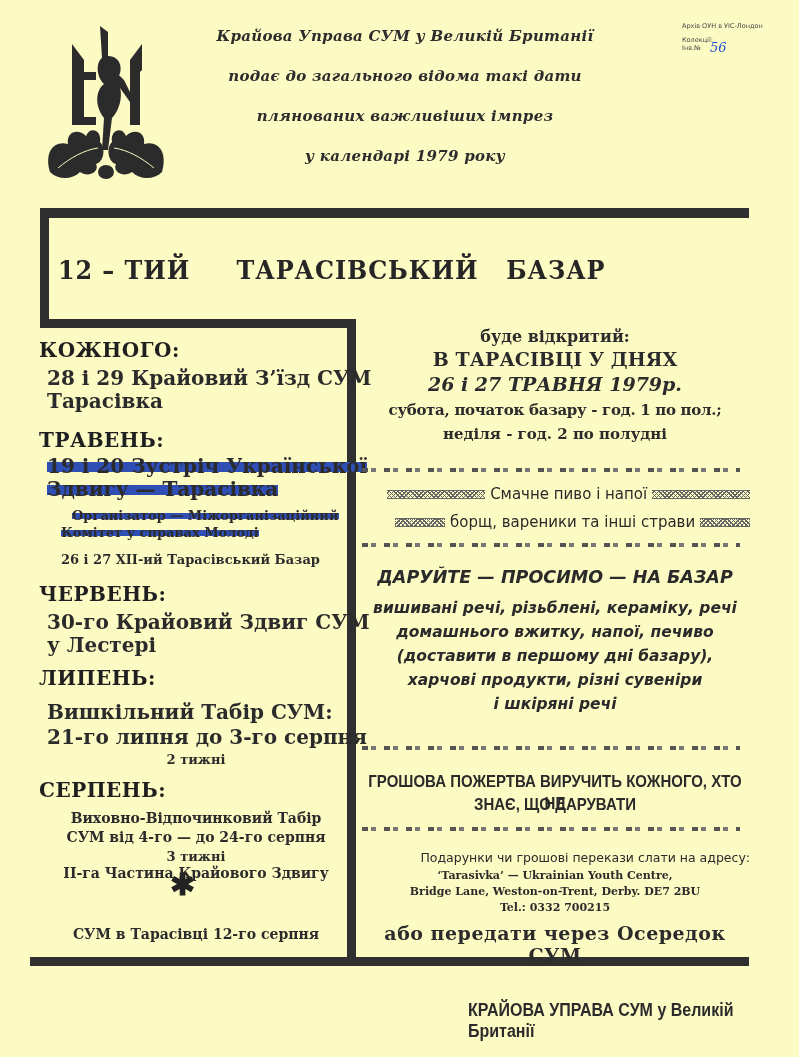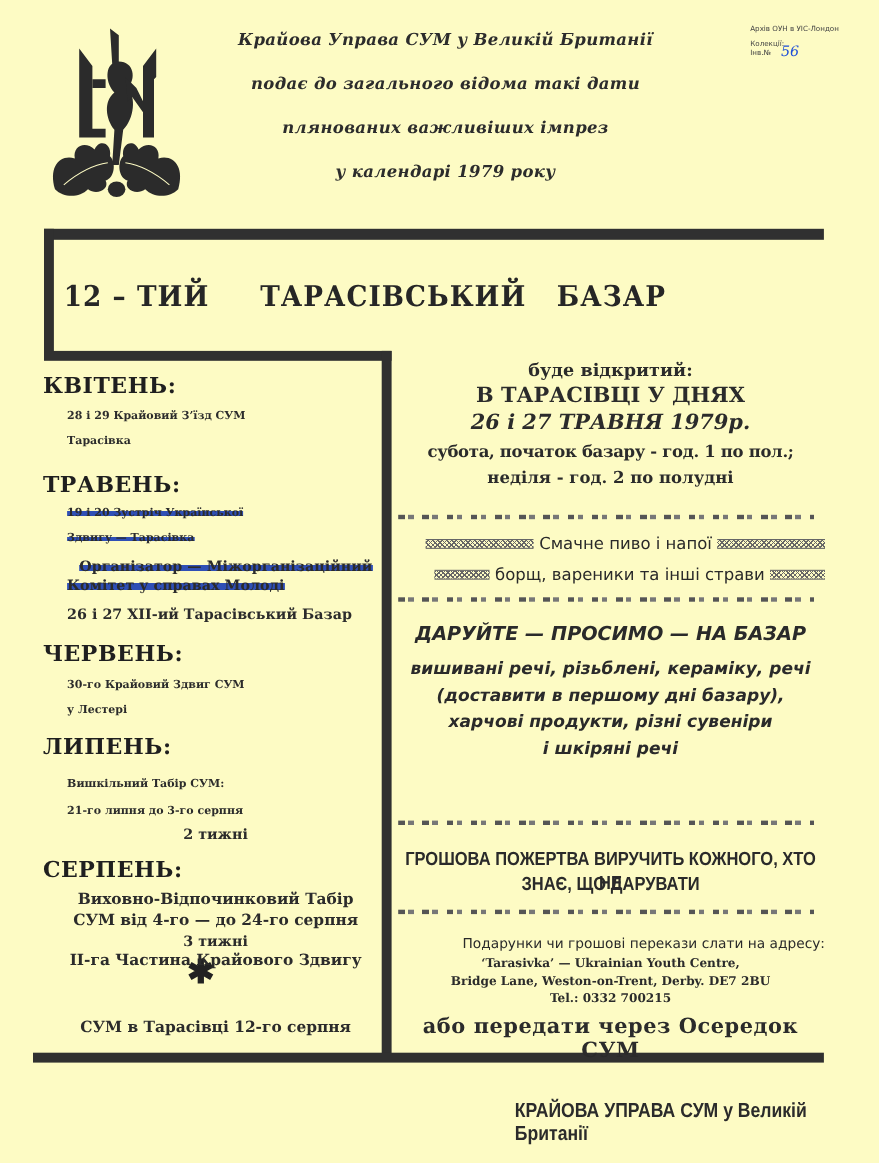--- a/index.html
+++ b/index.html
@@ -21,21 +21,21 @@
     font-style:italic; font-size:13px; color:#1d4ed8; }
   
   .bar { position:absolute; background:#303030; }
   
   .title { left:58px; top:255px; font-family:"DejaVu Serif", serif; font-weight:900;
     font-size:26px; color:#262626; letter-spacing:1px; white-space:pre; transform:scaleX(0.92); transform-origin:left; }
   
   .month { position:absolute; left:39px; font-family:"DejaVu Serif", serif; font-weight:900;
     font-size:20px; color:#1f1f1f; letter-spacing:0.5px; }
   .ev { position:absolute; font-family:"DejaVu Serif", serif; font-weight:bold; color:#2b2b2b; }
-  .ev.big { font-size:10px; left:61px; line-height:21px; }
+  .ev.big { font-size:20px; left:47px; line-height:21px; }
   .ev.med { font-size:13px; line-height:17px; }
   .center { text-align:center; }
   .strike { text-decoration:none; background:linear-gradient(transparent 35%, #2f4fb5 35%, #2f4fb5 75%, transparent 75%); }
   .star { position:absolute; left:170px; top:875px; font-size:30px; font-weight:bold; color:#222; line-height:20px; }
   
   .rc { position:absolute; left:360px; width:390px; text-align:center; }
   .rc-serif { font-family:"DejaVu Serif", serif; font-weight:bold; color:#2b2b2b; }
   .orn { position:absolute; left:362px; width:378px; height:4px;
     background:repeating-linear-gradient(90deg,#555 0 6px, transparent 6px 9px, #777 9px 14px, transparent 14px 22px); }
   .hatch { display:inline-block; height:7px; vertical-align:middle;
@@ -87,21 +87,21 @@
 </div>
 
 <div class="bar" style="left:40px; top:208px; width:709px; height:10px;"></div>
 <div class="bar" style="left:40px; top:208px; width:9px; height:118px;"></div>
 <div class="bar" style="left:40px; top:319px; width:316px; height:9px;"></div>
 <div class="bar" style="left:347px; top:319px; width:9px; height:640px;"></div>
 <div class="bar" style="left:30px; top:957px; width:719px; height:9px;"></div>
 
 <div class="abs title"><span>12 – ТИЙ</span>     <span>ТАРАСІВСЬКИЙ   БАЗАР</span></div>
 
-<div class="month" style="top:338px;">КВІТЕНЬ:</div>
+<div class="month" style="top:338px;">КОЖНОГО:</div>
 <div class="ev big" style="top:368px;">28 і 29 Крайовий З’їзд СУМ</div>
 <div class="ev big" style="top:391px;">Тарасівка</div>
 
 <div class="month" style="top:428px;">ТРАВЕНЬ:</div>
 <div class="ev big" style="top:456px;"><span class="strike">19 і 20 Зустріч Української</span></div>
 <div class="ev big" style="top:479px;"><span class="strike">Здвигу — Тарасівка</span></div>
 <div class="ev med" style="top:507px; left:72px;"><span class="strike">Організатор — Міжорганізаційний</span></div>
 <div class="ev med" style="top:524px; left:61px;"><span class="strike">Комітет у справах Молоді</span></div>
 <div class="ev med" style="top:551px; left:61px;">26 і 27 ХІІ-ий Тарасівський Базар</div>
 
@@ -137,20 +137,21 @@
 <div class="rc sans" style="top:513px; font-size:15px; color:#2a2a2a;">
   <span class="hatch" style="width:50px;"></span>
   <span>борщ, вареники та інші страви</span>
   <span class="hatch" style="width:50px;"></span>
 </div>
 <div class="orn" style="top:543px;"></div>
 
 <div class="rc donate-head" style="top:567px;">ДАРУЙТЕ — ПРОСИМО — НА БАЗАР</div>
 <div class="rc donate-body" style="top:596px;">
   <div>вишивані речі, різьблені, кераміку, речі</div>
+  <div>домашнього вжитку, напої, печиво</div>
   <div>(доставити в першому дні базару),</div>
   <div>харчові продукти, різні сувеніри</div>
   <div>і шкіряні речі</div>
 </div>
 
 <div class="orn" style="top:746px;"></div>
 <div class="rc appeal" style="top:773px;">ГРОШОВА ПОЖЕРТВА ВИРУЧИТЬ КОЖНОГО, ХТО НЕ</div>
 <div class="rc appeal" style="top:794px;">ЗНАЄ, ЩО ДАРУВАТИ</div>
 <div class="orn" style="top:827px;"></div>
 

